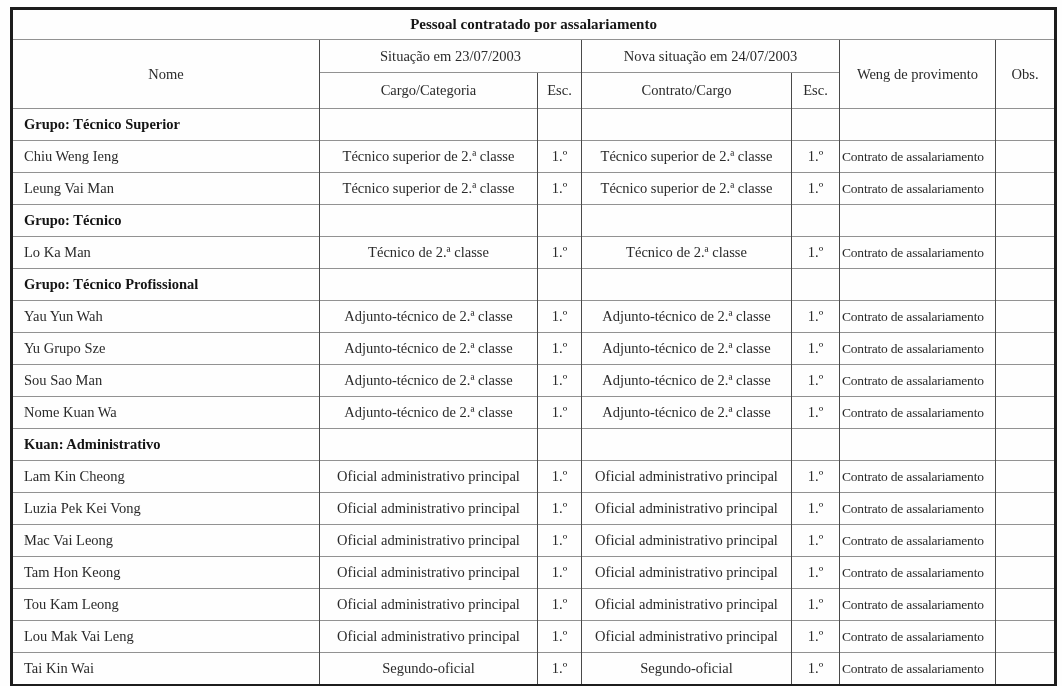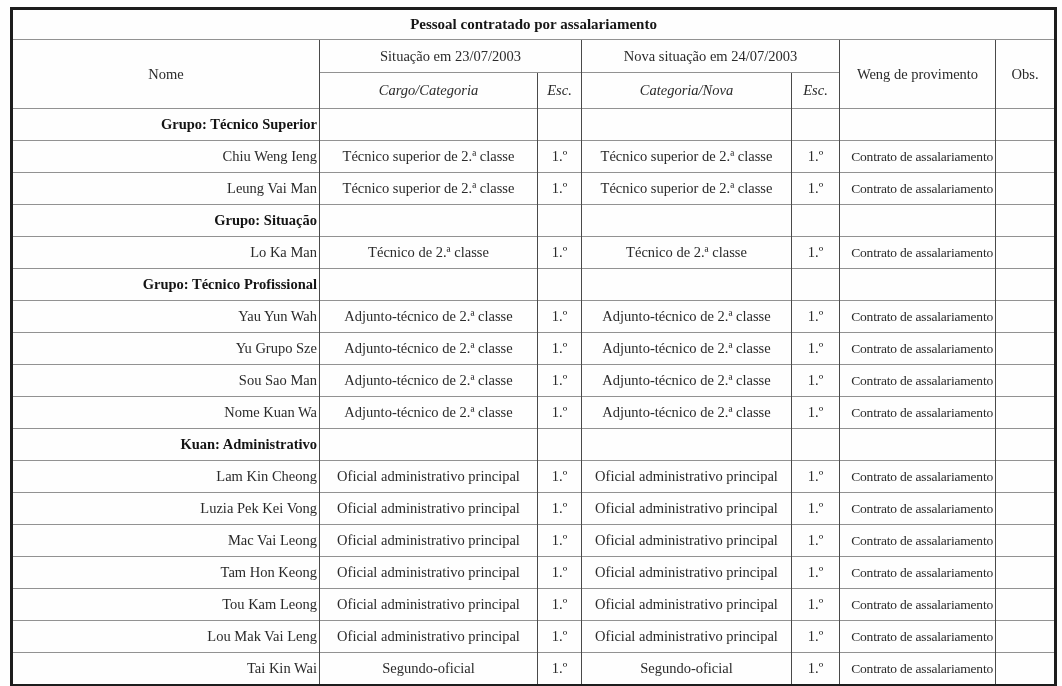--- a/index.html
+++ b/index.html
@@ -39,35 +39,35 @@
   thead th { text-align: center; }
   tr.title-row th {
     border-left: none;
     border-top: none;
     font-weight: bold;
     font-size: 15px;
     height: 29px;
     color: #161616;
   }
   tr.header-row-1 th { height: 32px; }
-  tr.header-row-2 th { height: 35px; font-style: italic; }
+  tr.header-row-2 th { height: 35px; }
   tbody td { height: 31px; }
   td.name-col {
-    text-align: right;
+    text-align: left;
     padding-left: 11px;
   }
   tr.group-row td.name-col {
     font-weight: bold;
     color: #141414;
   }
   td.center { text-align: center; }
   td.forma-col {
     font-size: 13.5px;
     letter-spacing: -0.2px;
-    text-align: right;
+    text-align: left;
   }
 </style>
 </head>
 <body>
 
 <div class="page">
   <table class="doc-table">
     <colgroup>
       <col style="width:308px">
       <col style="width:218px">
@@ -84,21 +84,21 @@
       <tr class="header-row-1">
         <th rowspan="2">Nome</th>
         <th colspan="2">Situação em 23/07/2003</th>
         <th colspan="2">Nova situação em 24/07/2003</th>
         <th rowspan="2">Weng de provimento</th>
         <th rowspan="2">Obs.</th>
       </tr>
       <tr class="header-row-2">
         <th>Cargo/Categoria</th>
         <th>Esc.</th>
-        <th>Categoria/Nova</th>
+        <th>Contrato/Cargo</th>
         <th>Esc.</th>
       </tr>
     </thead>
     <tbody>
         <tr class="group-row">
     <td class="name-col">Grupo: Técnico Superior</td>
     <td class="center"></td>
     <td class="center"></td>
     <td class="center"></td>
     <td class="center"></td>
@@ -117,21 +117,21 @@
         <tr class="person-row">
     <td class="name-col">Leung Vai Man</td>
     <td class="center">Técnico superior de 2.ª classe</td>
     <td class="center">1.º</td>
     <td class="center">Técnico superior de 2.ª classe</td>
     <td class="center">1.º</td>
     <td class="forma-col">Contrato de assalariamento</td>
     <td class="center"></td>
   </tr>
         <tr class="group-row">
-    <td class="name-col">Grupo: Situação</td>
+    <td class="name-col">Grupo: Técnico</td>
     <td class="center"></td>
     <td class="center"></td>
     <td class="center"></td>
     <td class="center"></td>
     <td class="forma-col"></td>
     <td class="center"></td>
   </tr>
         <tr class="person-row">
     <td class="name-col">Lo Ka Man</td>
     <td class="center">Técnico de 2.ª classe</td>

